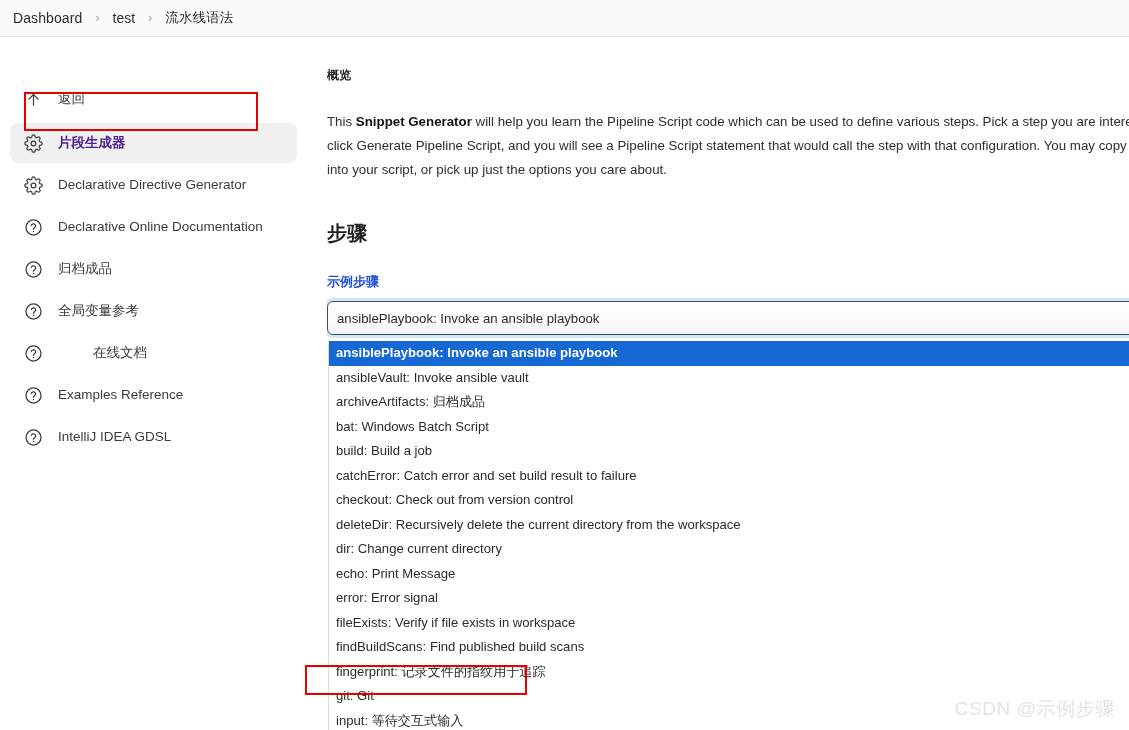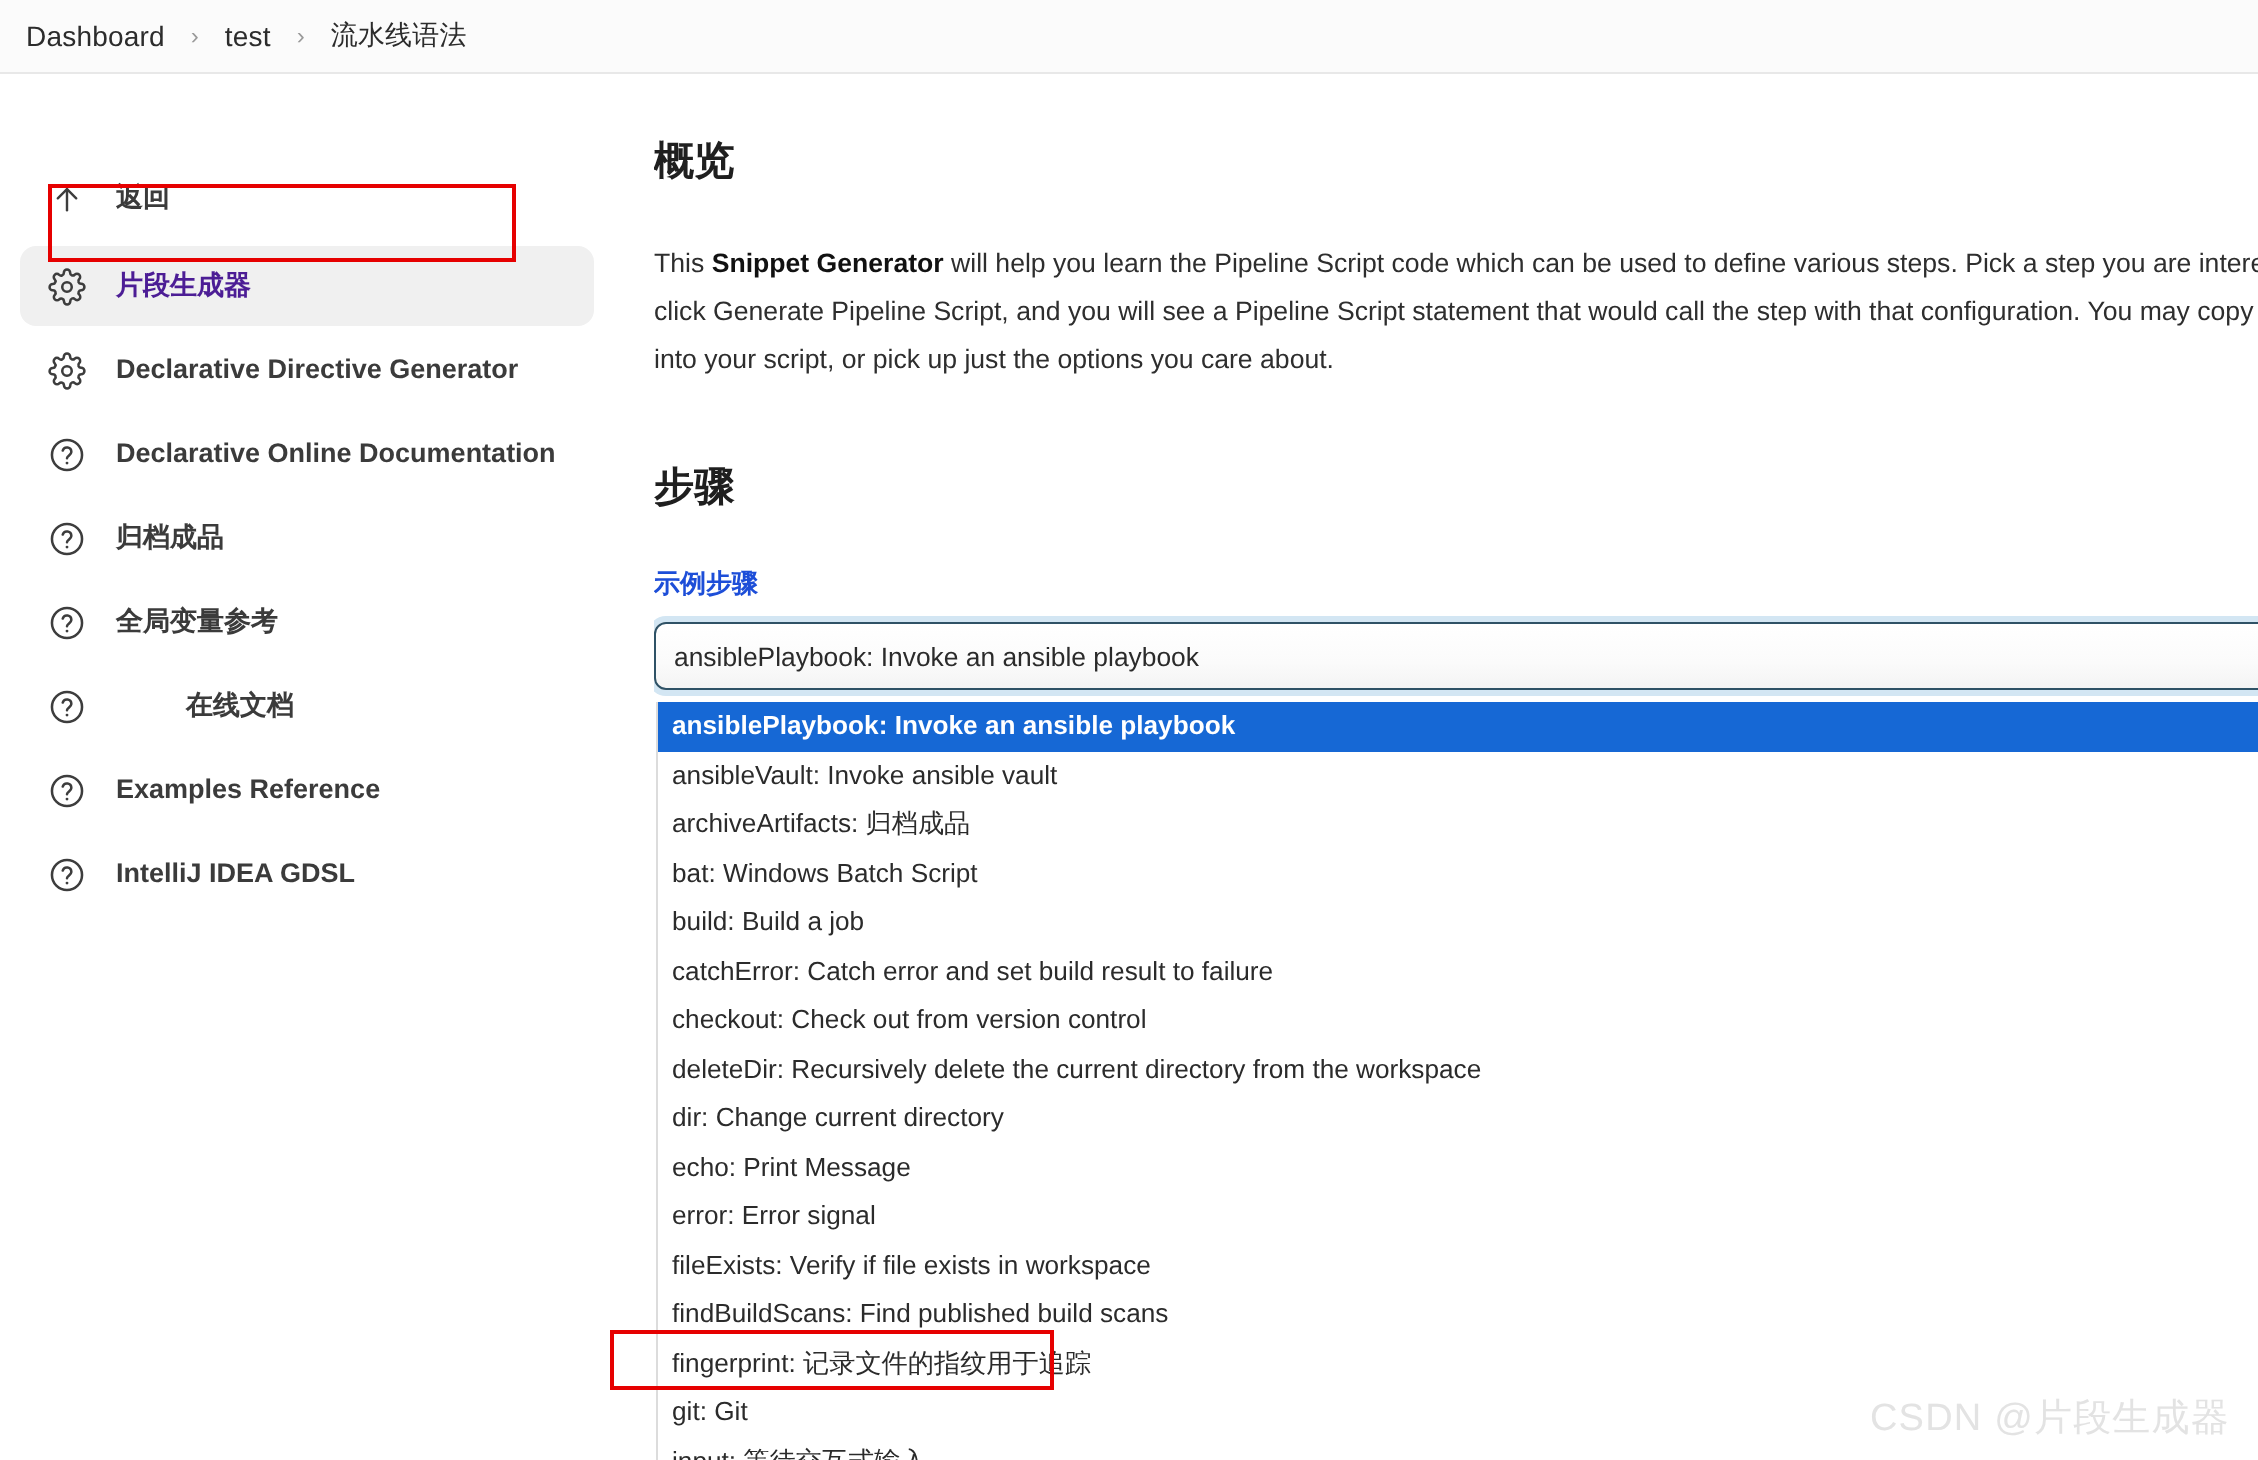--- a/index.html
+++ b/index.html
@@ -78,21 +78,21 @@
   .side-item .ico {
     width: 22px; height: 22px;
     margin-right: 14px;
     flex: 0 0 22px;
     display: flex;
     align-items: center;
     justify-content: center;
     color: #3d3d3d;
   }
   .side-item .ico svg { display: block; }
-  .side-label { line-height: 1; font-weight: bold; }
+  .side-label { line-height: 1; }
   .side-item.back { margin-bottom: 4px; }
   .side-item.back .side-label { color: #3b3b3b; }
 
   
   #side-back        { margin-top: 18px; }
   #side-snippet     { margin-top: 4px; }
   #side-ddg         { margin-top: 2px; }
   #side-dod         { margin-top: 2px; }
   #side-stepref     { margin-top: 2px; }
   #side-globalvar   { margin-top: 2px; }
@@ -104,21 +104,21 @@
   .main {
     position: absolute;
     left: 327px; top: 37px;
     width: 802px;
     height: 693px;
     overflow: hidden;
   }
   .h-overview {
     margin: 0;
     padding-top: 30px;
-    font-size: 20px;
+    font-size: 12px;
     font-weight: 700;
     color: #1f1f1f;
     letter-spacing: .3px;
   }
   .intro {
     margin: 0;
     padding-top: 26px;
     font-size: 13.3px;
     line-height: 24px;
     color: #2e2e2e;
@@ -362,15 +362,15 @@
         <div class="opt">input: 等待交互式输入</div>
 
       </div>
 
     </div>
   </div>
 
   <div class="annot" id="annot-sidebar"></div>
   <div class="annot" id="annot-input"></div>
 
-  <div class="watermark">CSDN @片段生成器</div>
+  <div class="watermark">CSDN @示例步骤</div>
 
 </div>
 
 </body></html>

